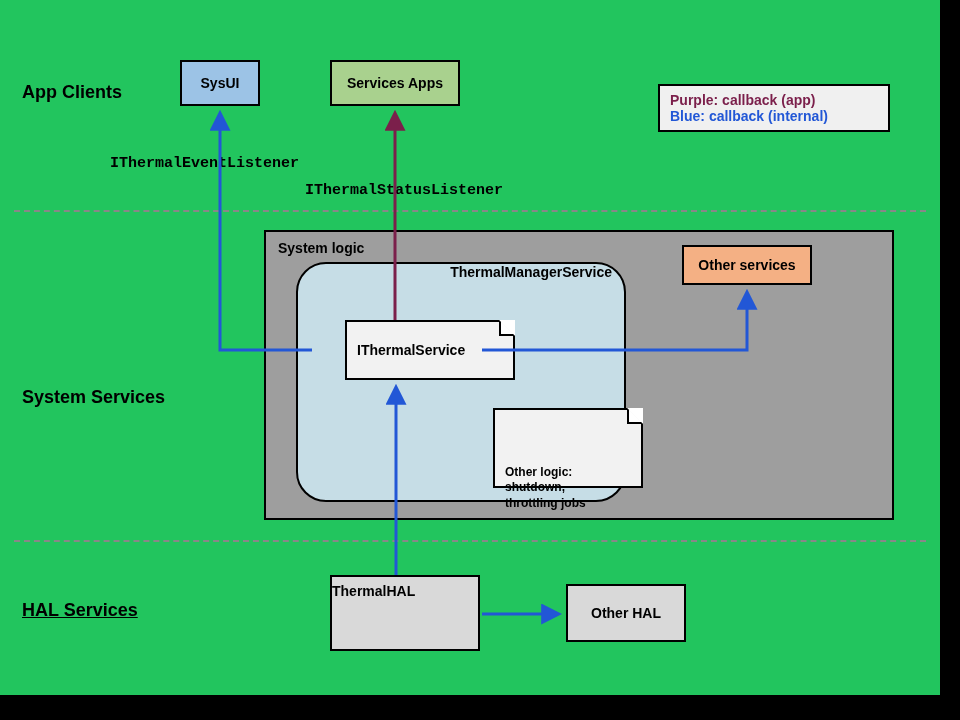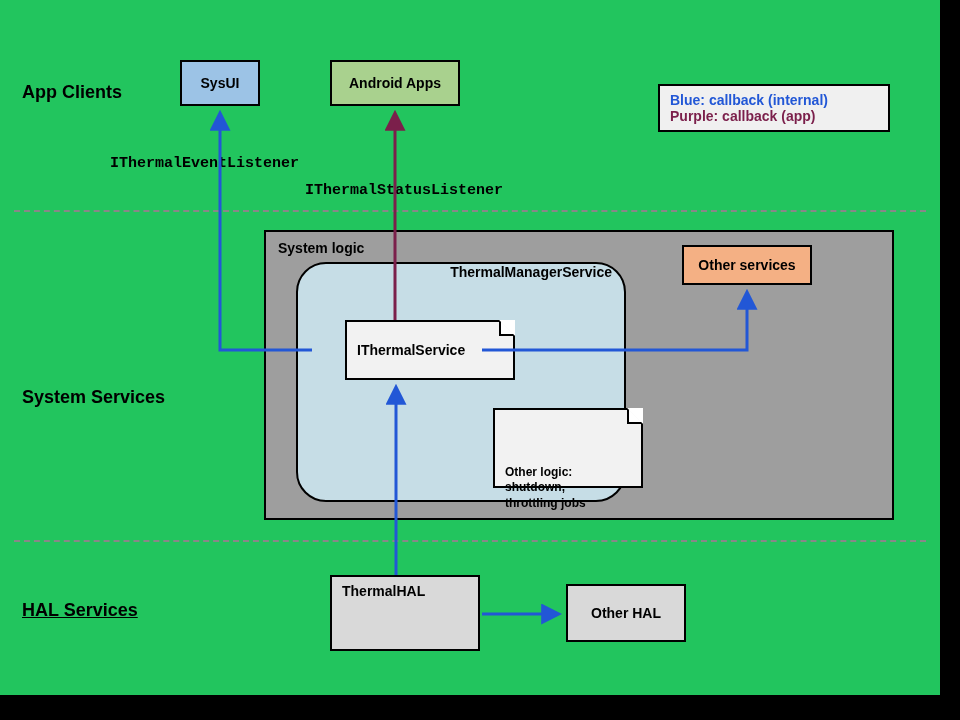--- a/index.html
+++ b/index.html
@@ -106,26 +106,26 @@
   <div class="paper">
 
     <div class="section-label" style="left:22px; top:82px;">App Clients</div>
     <div class="section-label" style="left:22px; top:342px;margin-top:45px;">System Services</div>
     <div class="section-label" style="left:22px; top:600px;text-decoration:underline;">HAL Services</div>
 
     <div class="box" style="left: 180px; top: 60px; width: 80px; height: 46px; background-color: rgb(156, 195, 230);">
       <span>SysUI</span>
     </div>
     <div class="box" style="left: 330px; top: 60px; width: 130px; height: 46px; background-color: rgb(169, 209, 142);">
-      <span>Android Apps</span>
+      <span>Services Apps</span>
     </div>
 
     <div class="legend" style="left:658px; top:84px; width:232px;">
+      <div style="color: rgb(123, 31, 75);">Purple: callback (app)</div>
       <div style="color: rgb(34, 87, 214);">Blue: callback (internal)</div>
-      <div style="color: rgb(123, 31, 75);">Purple: callback (app)</div>
     </div>
 
     <div class="mono" style="left:110px; top:155px;">IThermalEventListener</div>
     <div class="mono" style="left:305px; top:182px;">IThermalStatusListener</div>
     <div class="mono" style="left:604px; top:340px;">IThermalEventListener</div>
 
     <div class="hr-dash" style="top:210px;"></div>
     <div class="hr-dash" style="top:540px;"></div>
 
     <div class="box" style="left: 264px; top: 230px; width: 630px; height: 290px; justify-content: flex-start; align-items: flex-start; padding: 8px 12px; background-color: rgb(158, 158, 158);">
@@ -147,21 +147,21 @@
     </div>
 
     <div class="note-box" style="left: 460px; top: 408px; width: 150px; height: 80px; font-size: 12px; line-height: 1.3; white-space: pre-line; background-color: rgb(242, 242, 242);">
       <div class="note-corner"></div>
       <div class="note-corner-fold"></div>
       <span>Other logic:
 shutdown,
 throttling jobs</span>
     </div>
 
-    <div class="box" style="left: 330px; top: 575px; width: 150px; height: 76px; justify-content: flex-start; align-items: flex-start; padding: 6px 10px; background-color: rgb(217, 217, 217);">
+    <div class="box" style="left: 330px; top: 575px; width: 150px; height: 76px; justify-content: flex-start; align-items: flex-start; padding: 6px 0; background-color: rgb(217, 217, 217);">
       <span>ThermalHAL</span>
     </div>
 
     <div class="box" style="left: 566px; top: 584px; width: 120px; height: 58px; background-color: rgb(217, 217, 217);">
       <span>Other HAL</span>
     </div>
 
     <svg class="arrows">
       <defs>
         <marker id="arrow-blue" viewBox="0 0 10 10" refX="8" refY="5" markerWidth="7" markerHeight="7" orient="auto-start-reverse">

